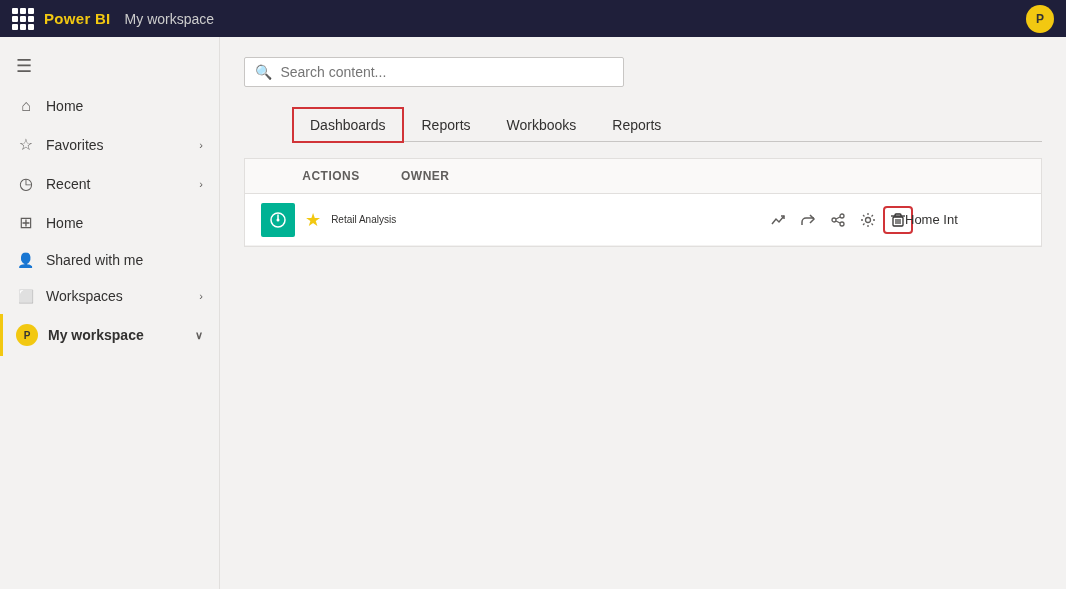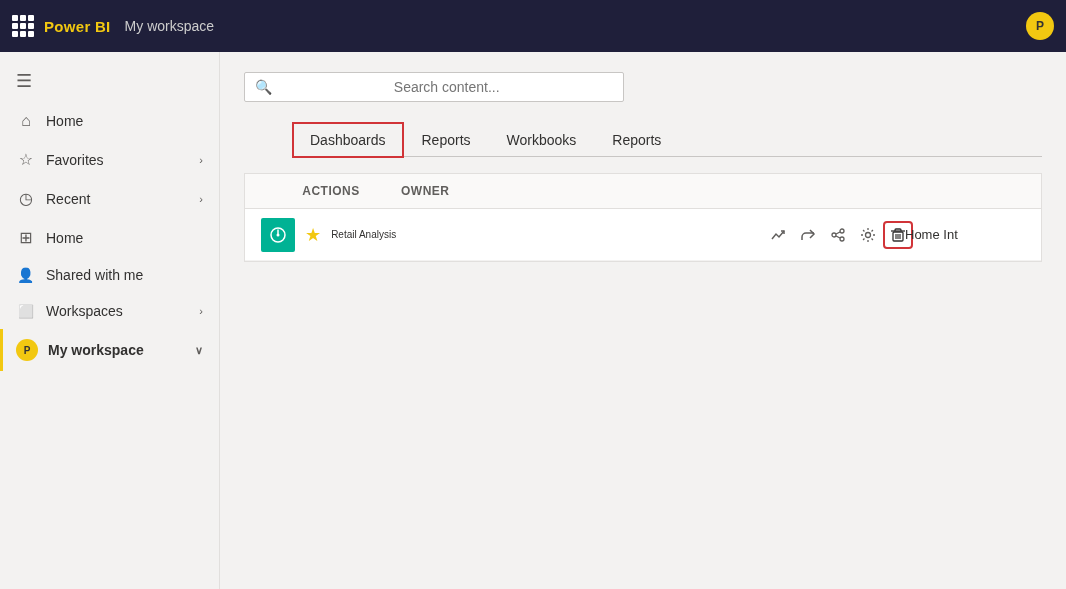--- a/index.html
+++ b/index.html
@@ -2,21 +2,21 @@
 <html><head>
   <meta charset="utf-8">
   <style>
     * { box-sizing: border-box; margin: 0; padding: 0; }
     body { font-family: 'Segoe UI', sans-serif; font-size: 14px; background: #f3f2f1; display: flex; flex-direction: column; height: 589px; width: 1066px; overflow: hidden; }
 
     
     .topbar {
       background: #1a1a2e;
       color: white;
-      height: 52px;
+      height: 37px;
       display: flex;
       align-items: center;
       padding: 0 12px;
       gap: 10px;
       flex-shrink: 0;
       background: #1f1f3a;
     }
     .topbar-waffle {
       display: grid;
       grid-template-columns: repeat(3,6px);
@@ -125,21 +125,20 @@
       margin-bottom: 18px;
     }
     .search-bar .search-icon { color: #605e5c; font-size: 14px; }
     .search-bar input {
       border: none;
       outline: none;
       font-size: 14px;
       color: #323130;
       background: transparent;
       flex: 1;
-      text-align: center;
     }
 
     
     .tabs {
       display: flex;
       gap: 0;
       margin-bottom: 0;
       align-items: flex-end;
     }
     .tab {

